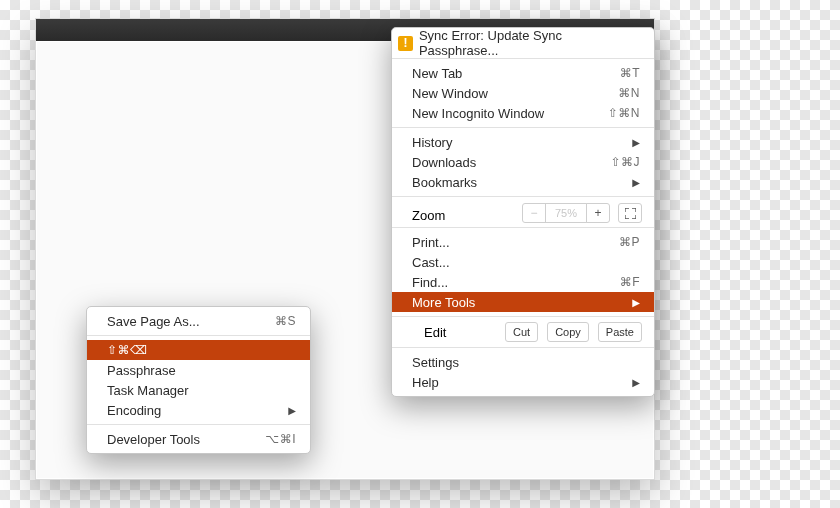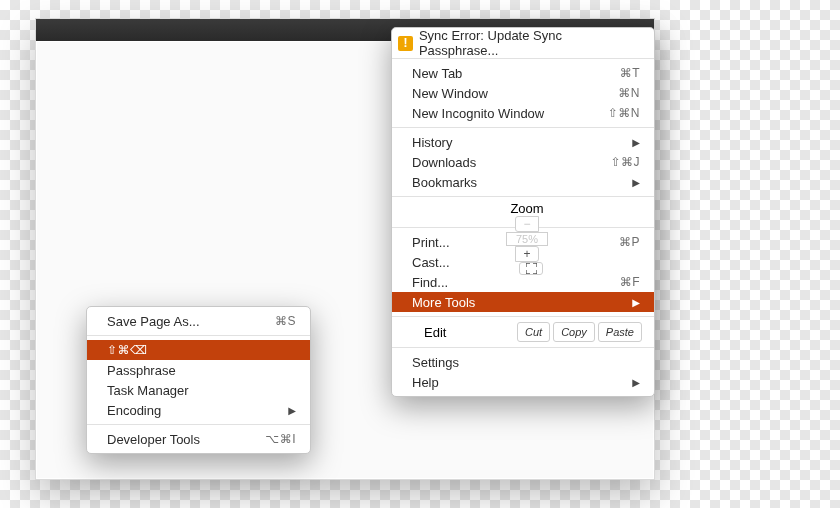--- a/index.html
+++ b/index.html
@@ -22,33 +22,33 @@
   .row .lbl{flex:1 1 auto;overflow:hidden;}
   .row .sc{flex:0 0 auto;color:#6e6e6e;font-size:12px;letter-spacing:0.5px;text-align:right;min-width:40px;}
   .row.sel .sc{color:#fff;}
   .row .arw{flex:0 0 auto;width:10px;text-align:right;color:#4a4a4a;font-size:10px;}
   .row.sel .arw{color:#fff;}
   .sep{height:1px;margin:4px 0;background:#e1e1e1;}
 
   .sync{display:flex;align-items:center;height:22px;padding:0 10px 0 6px;color:#2b2b2b;}
   .sync-badge{width:15px;height:15px;border-radius:2px;background:#f0a500;color:#fff;display:flex;align-items:center;justify-content:center;font-weight:bold;font-size:12px;margin-right:6px;}
 
-  .zoom-row{display:flex;align-items:center;height:22px;padding:0 12px 0 20px;flex-direction:column;}
+  .zoom-row{display:flex;align-items:flex-end;height:22px;padding:0 12px 0 20px;}
   .zoom-lbl{flex:1 1 auto;}
   .zbtn{border:1px solid #cfcfcf;background:#fff;height:18px;min-width:22px;display:flex;align-items:center;justify-content:center;font-size:12px;color:#555;border-radius:3px;}
   .zbtn.dis{color:#c8c8c8;}
   .zpct{border:1px solid #cfcfcf;height:18px;min-width:40px;display:flex;align-items:center;justify-content:center;font-size:11px;color:#c8c8c8;margin:0 -1px;border-radius:0;}
   .zbtn.minus{border-radius:3px 0 0 3px;}
   .zbtn.plus{border-radius:0 3px 3px 0;}
   .full{margin-left:8px;}
 
   .edit-row{display:flex;align-items:center;height:22px;padding:0 12px 0 32px;}
   .edit-lbl{flex:1 1 auto;}
   .ebtn{border:1px solid #cfcfcf;background:#fff;height:18px;padding:0 7px;display:flex;align-items:center;justify-content:center;font-size:11px;color:#333;border-radius:3px;}
-  .egroup{display:flex;gap:3px;font-style:italic;}
+  .egroup{display:flex;gap:9px;}
 
   svg{display:block;}
 </style>
 </head>
 <body>
 
 <div class="checker"></div>
 
 <div class="window">
   <div class="titlebar"></div>

